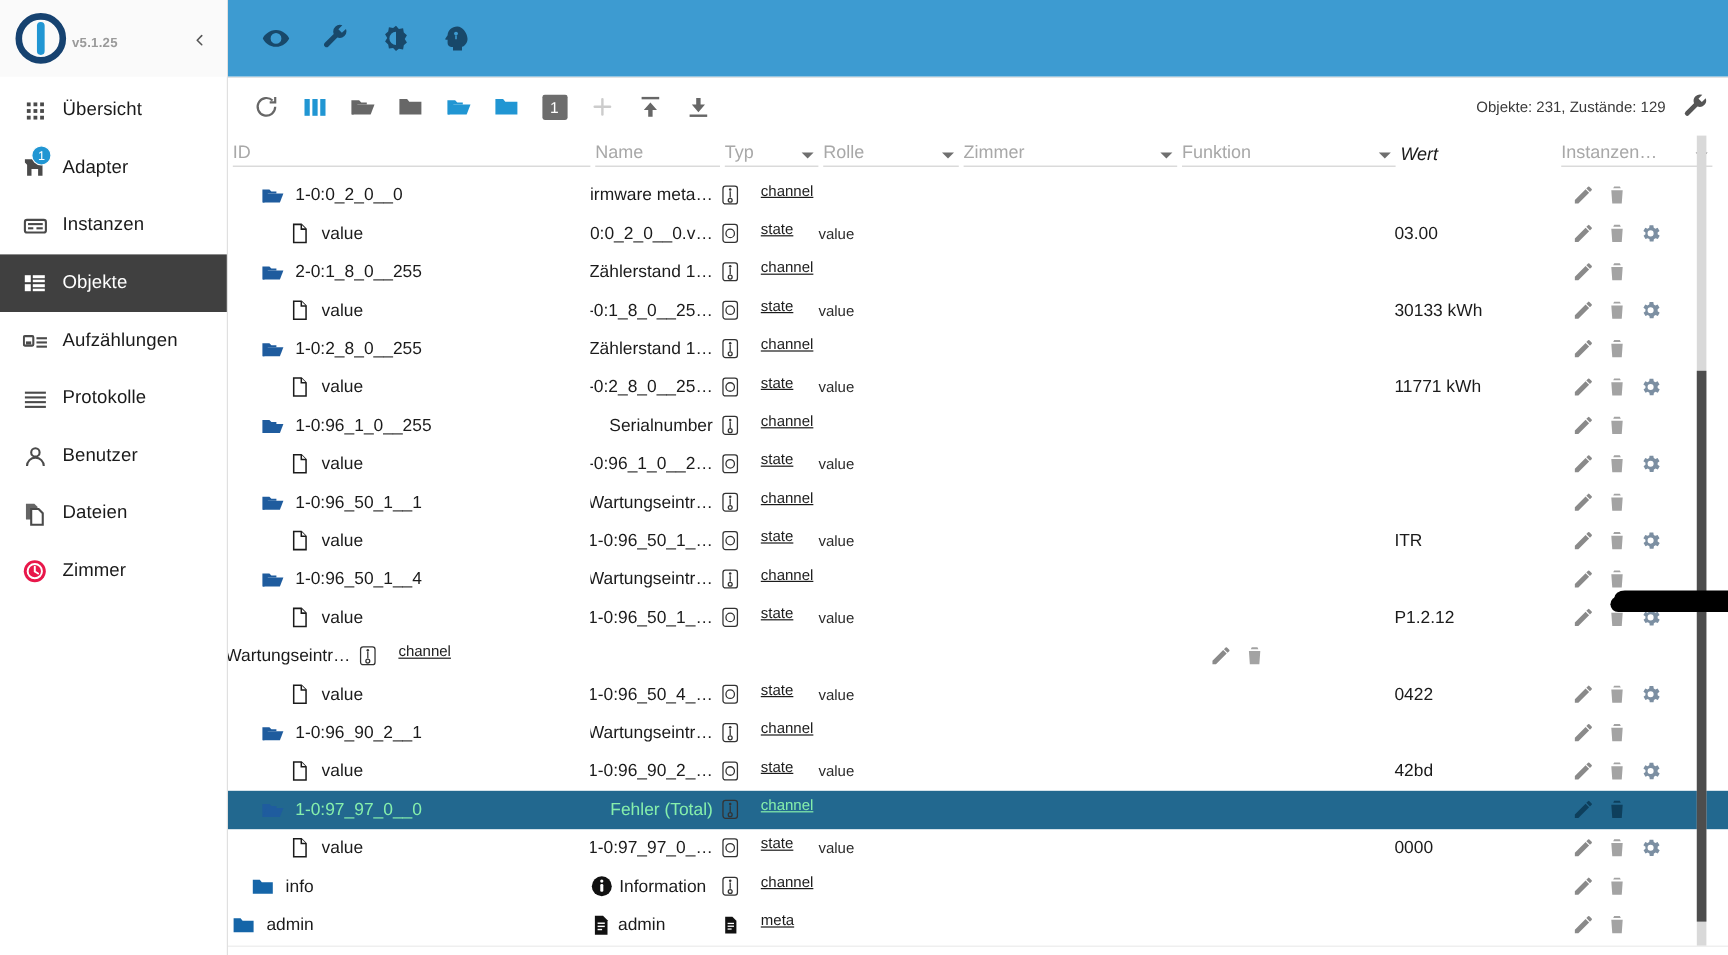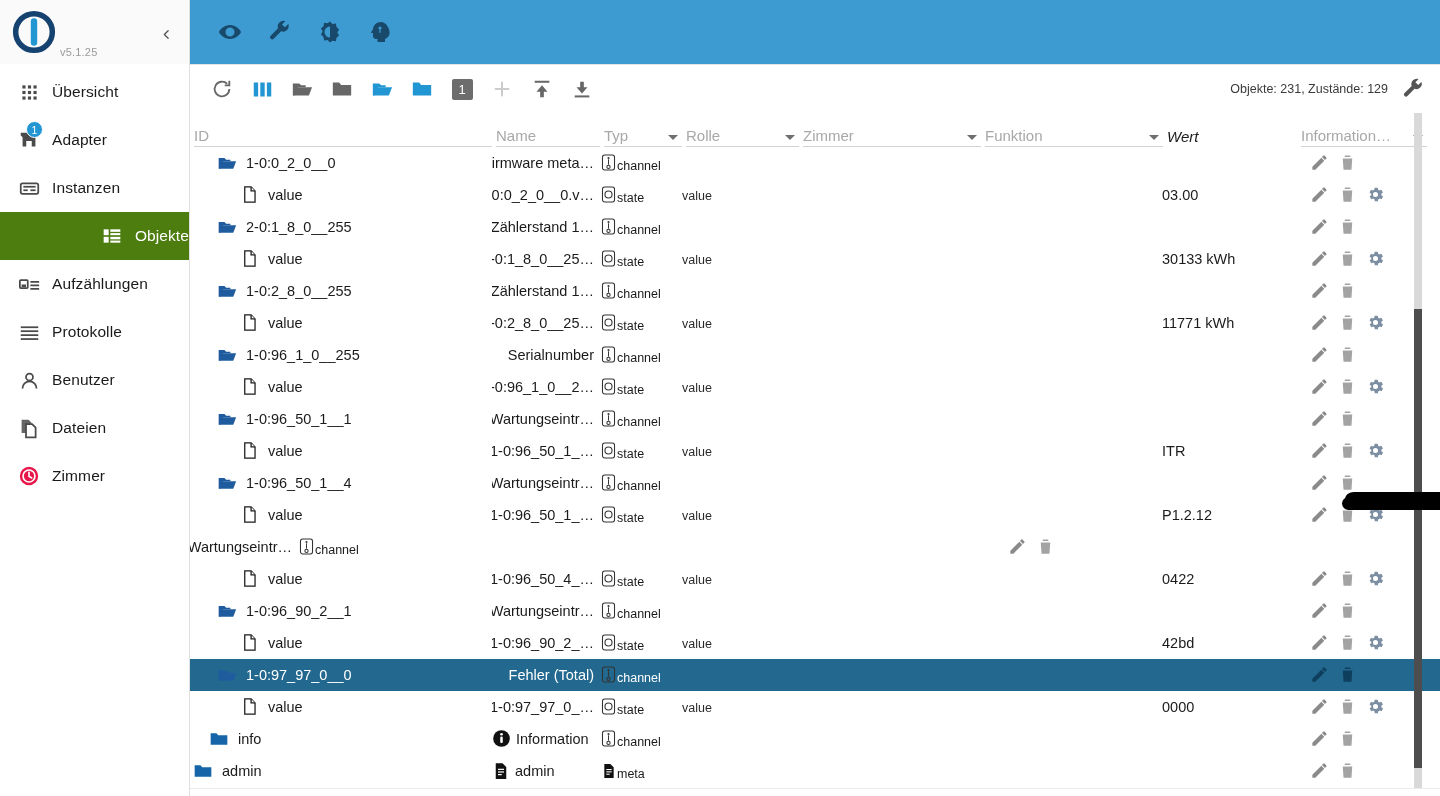--- a/index.html
+++ b/index.html
@@ -19,21 +19,21 @@
     flex: 0 0 190px;
     position: relative;
   }
   .sidebar-head {
     height: 64px;
     background: #fafafa;
     display: flex; align-items: center;
     padding: 0 10px 0 12px;
     position: relative;
   }
-  .logo-wrap { display: flex; align-items: flex-end; }
+  .logo-wrap { display: flex; align-items: center; font-weight: bold; }
   .logo { width: 44px; height: 44px; flex: 0 0 44px; }
   .version {
     font-size: 11px; color: #9a9a9a; margin-left: 4px;
     position: relative; top: 4px; letter-spacing: .2px;
   }
   .collapse-btn {
     margin-left: auto; width: 28px; height: 28px;
     display: flex; align-items: center; justify-content: center;
     cursor: pointer;
   }
@@ -49,21 +49,21 @@
     position: relative;
   }
   .menu-item .mi-icon {
     width: 26px; height: 26px; flex: 0 0 26px;
     display: flex; align-items: center; justify-content: center;
     margin-right: 10px;
     color: #4a4a4a;
     position: relative;
   }
   .menu-item .mi-label { font-size: 15.5px; letter-spacing: .1px; }
-  .menu-item.selected { background: #4d7c0f; color: #ffffff; justify-content: flex-end; }
+  .menu-item.selected { background: #404040; color: #ffffff; }
   .menu-item.selected .mi-icon { color: #ffffff; }
   .badge {
     position: absolute; top: -6px; left: 10px;
     min-width: 17px; height: 17px; border-radius: 50%;
     background: #2196d3; color: #fff;
     font-size: 10.5px; line-height: 17px; text-align: center;
     border: 1.5px solid #fff;
     padding: 0 2px;
   }
 
@@ -109,21 +109,21 @@
   }
   .toolbar-right {
     margin-left: auto; display: flex; align-items: center;
     gap: 12px; padding-right: 14px;
   }
   .stats { font-size: 12.5px; color: #3a3a3a; white-space: nowrap; }
 
   
   .table-wrap { flex: 1 1 auto; display: flex; flex-direction: column; min-height: 0; position: relative; }
   .thead {
-    display: flex; align-items: flex-end;
+    display: flex; align-items: flex-start;
     height: 34px; padding-left: 4px;
     flex: 0 0 34px;
     position: relative;
   }
   .th {
     display: flex; align-items: flex-end;
     border-bottom: 1px solid #d2d2d2;
     height: 26px;
     padding-bottom: 2px;
     font-size: 15px;
@@ -150,27 +150,27 @@
 
   
   .tbody { flex: 1 1 auto; overflow: hidden; position: relative; }
   .row {
     height: 32px;
     display: flex; align-items: center;
     font-size: 14.5px; color: #1b1b1b;
     cursor: pointer;
     border-bottom: 1px solid transparent;
   }
-  .row.selected { background: #22688f; color: #ffffff; }
+  .row.selected { background: #22688f; color: #86efac; }
 
   .c-id { width: 302px; display: flex; align-items: center; flex: 0 0 302px; }
   .c-name { width: 108px; flex: 0 0 108px; text-align: right; padding-right: 6px;
             white-space: nowrap; overflow: hidden; display: flex; align-items: center;
             justify-content: flex-end; gap: 5px; }
-  .c-typ { width: 82px; flex: 0 0 82px; display: flex; align-items: flex-end; gap: 0; }
+  .c-typ { width: 82px; flex: 0 0 82px; display: flex; align-items: flex-start; gap: 17px; text-decoration: underline; }
   .c-rolle { width: 116px; flex: 0 0 116px; }
   .c-zimmer { width: 182px; flex: 0 0 182px; }
   .c-funktion { width: 182px; flex: 0 0 182px; }
   .c-wert { width: 140px; flex: 0 0 140px; }
   .c-actions { flex: 1 1 auto; display: flex; align-items: center; gap: 6px; padding-left: 6px; }
 
   .ind { display: inline-block; flex: 0 0 auto; }
   .tree-icon { width: 22px; height: 22px; flex: 0 0 22px; display: flex; align-items: center; justify-content: center; margin-right: 8px; }
   .row-label { white-space: nowrap; overflow: hidden; text-overflow: ellipsis; text-align: right; }
 
@@ -465,21 +465,21 @@
           <div class="th th-zimmer">
               <span>Zimmer</span>
               <span class="caret"></span>
             </div>
           <div class="th th-funktion">
               <span>Funktion</span>
               <span class="caret"></span>
             </div>
           <div class="th th-wert nb dark">Wert</div>
           <div class="th th-einst">
-              <span>Information…</span>
+              <span>Instanzen…</span>
               <span class="caret"></span>
             </div>
         </div>
 
         <div class="tbody" id="tbody">
             <div class="row">
               <div class="c-id">
                 <span class="ind" style="width:26px"></span>
                 <span class="tree-icon">
                   <svg viewBox="0 0 24 24" width="20" height="20" fill="#1f5c9e">

